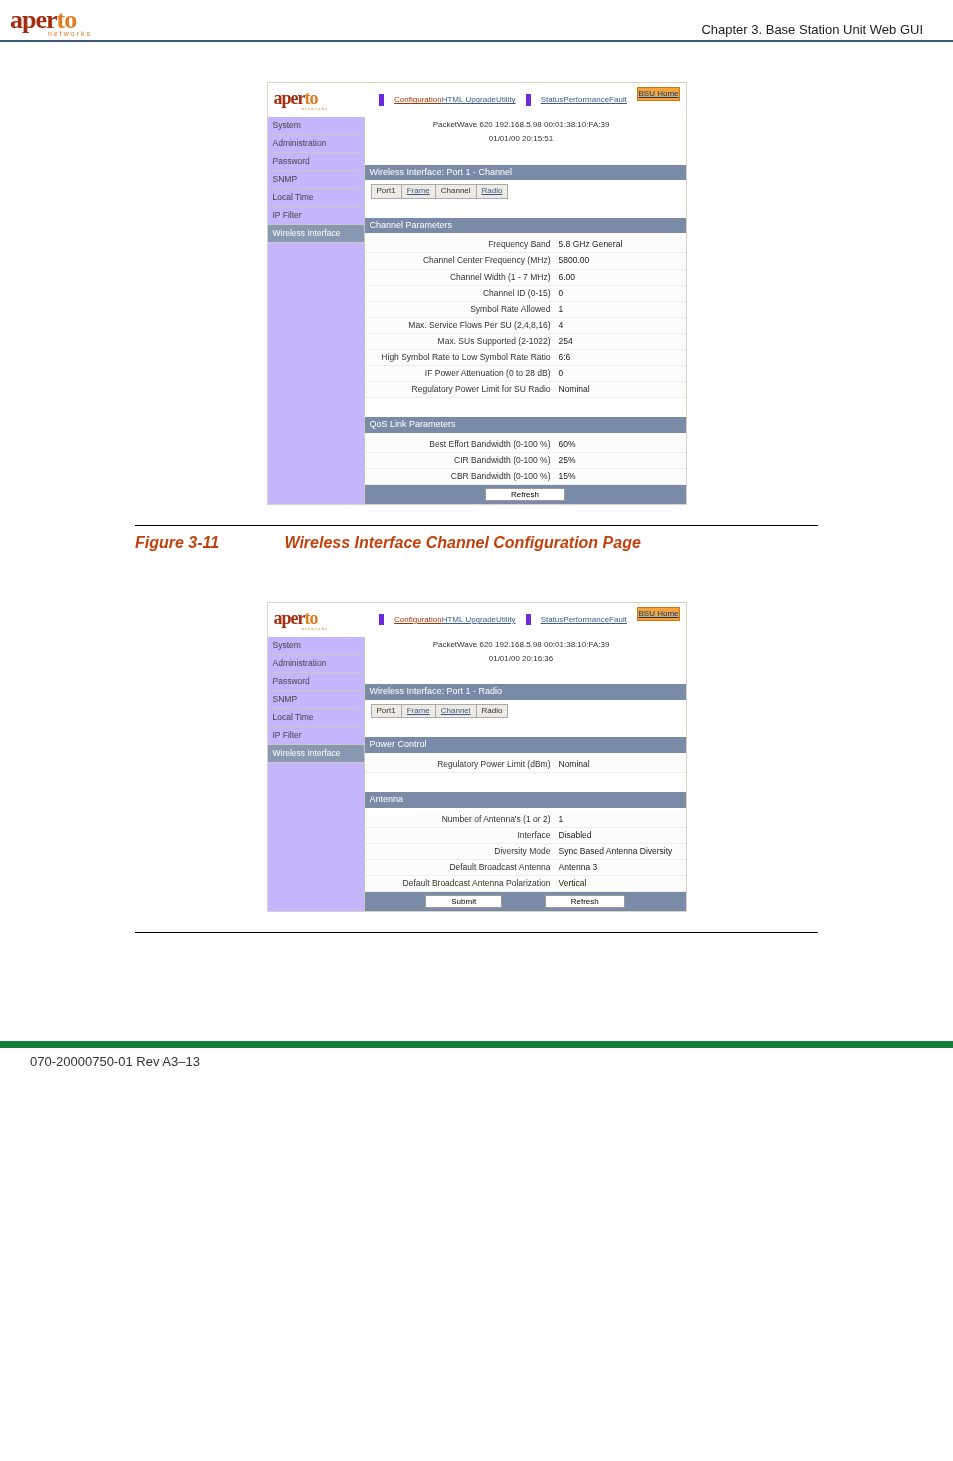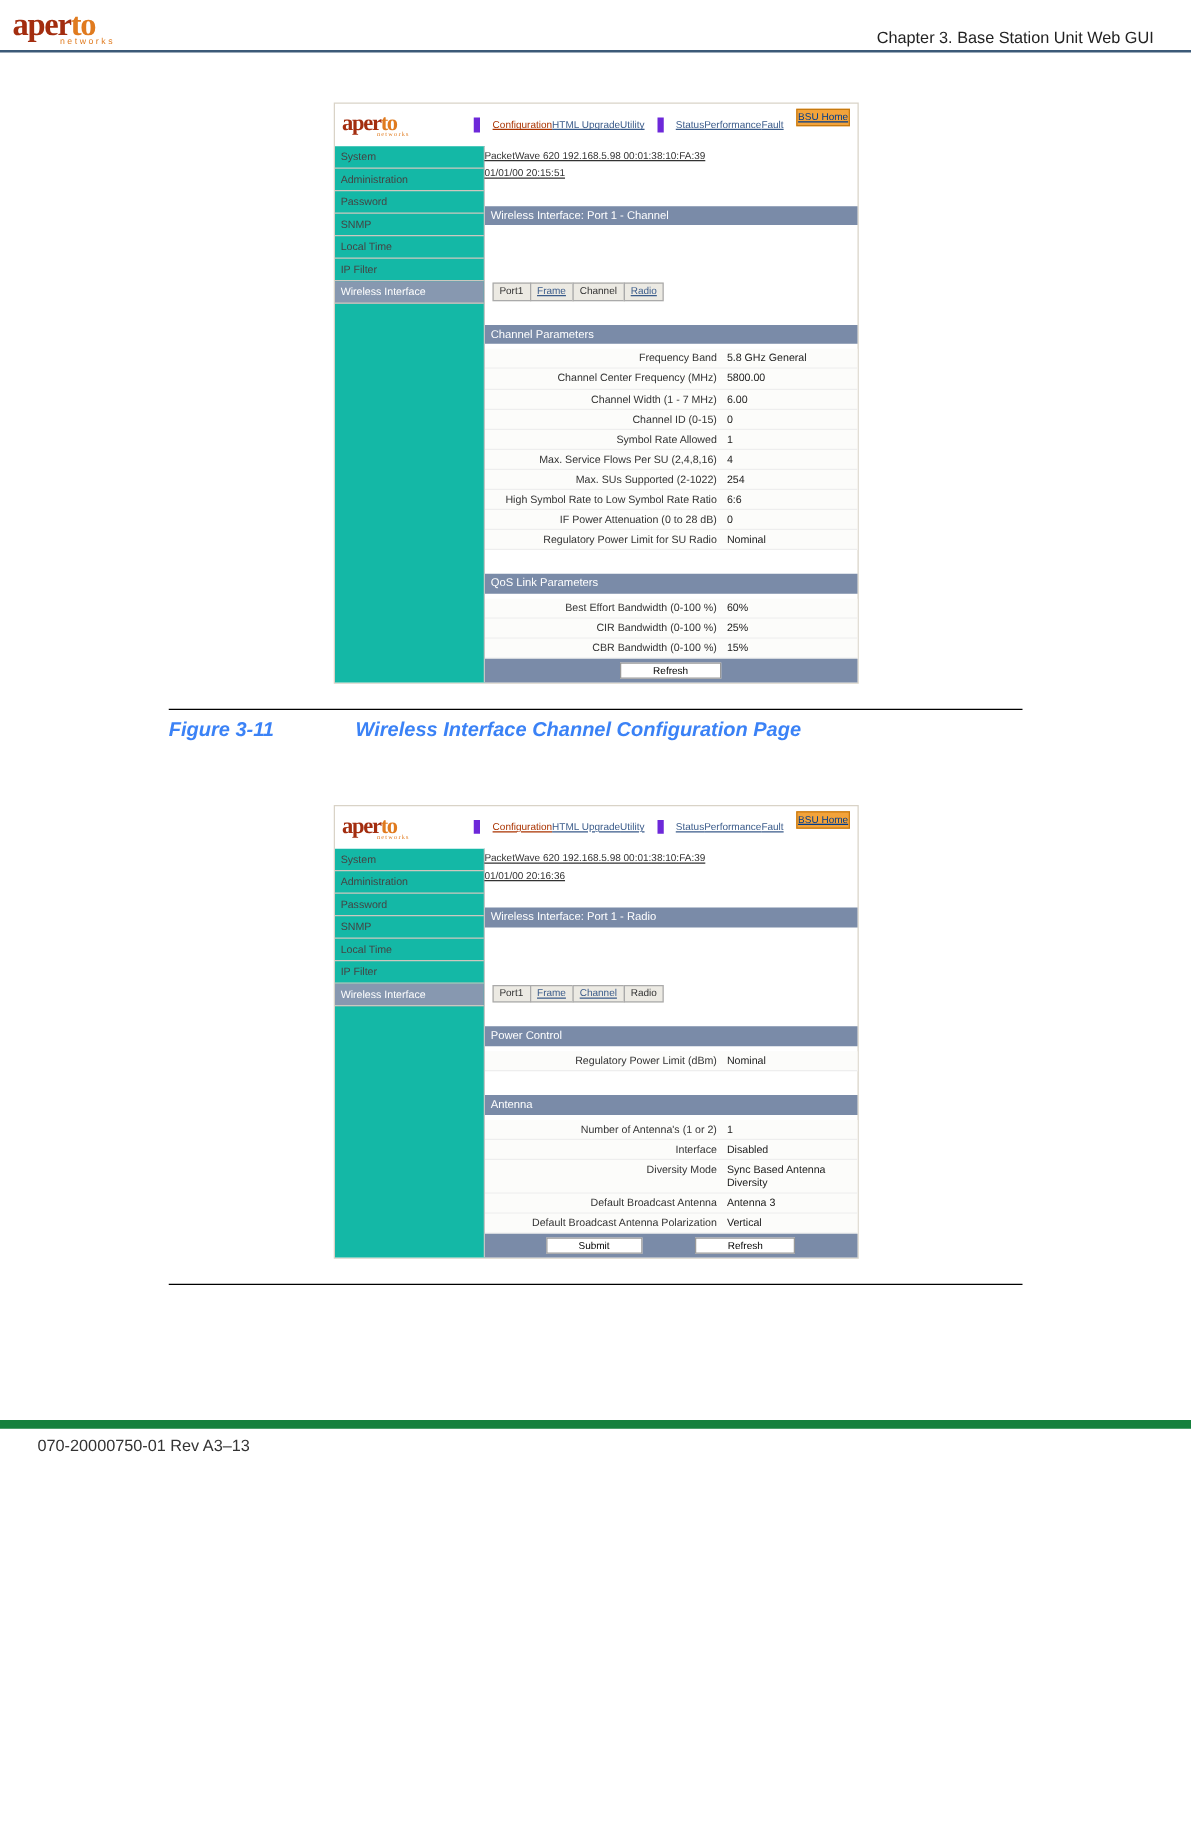--- a/index.html
+++ b/index.html
@@ -22,21 +22,21 @@
     font-size: 26px;
     letter-spacing: -1px;
   }
   .logo-aperto .a1 { color: #a32d0f; font-weight: bold; }
   .logo-aperto .a2 { color: #e07b1f; font-weight: bold; }
   .logo-sub { font-size: 7px; color: #e07b1f; letter-spacing: 2px; display: block; margin-top: -5px; margin-left: 38px; }
   .chapter-title { font-size: 13px; color: #222; font-family: "Trebuchet MS", sans-serif; }
   .content { padding: 40px 30px 20px 30px; }
   .fig-wrap { text-align: center; margin-bottom: 20px; }
   .hr-thin { border: none; border-top: 1px solid #000; margin: 10px 105px 8px 105px; }
-  .caption { font-family: "Trebuchet MS", sans-serif; font-size: 16px; font-style: italic; font-weight: bold; color: #3b82f6; text-align: left; margin: 0 0 50px 105px; }
+  .caption { font-family: "Trebuchet MS", sans-serif; font-size: 16px; font-style: italic; font-weight: bold; color: #c2410c; text-align: left; margin: 0 0 50px 105px; }
   .caption .fignum { display: inline-block; width: 145px; }
 
   
   .mini {
     display: inline-block;
     width: 420px;
     background: #fff;
     border: 1px solid #d9d3c7;
     text-align: left;
     font-size: 9px;
@@ -51,28 +51,28 @@
   }
   .mini-logo { width: 95px; font-family: Georgia, serif; font-size: 18px; letter-spacing: -1px; }
   .mini-logo .a1 { color: #a32d0f; font-weight: bold; }
   .mini-logo .a2 { color: #e07b1f; font-weight: bold; }
   .mini-logo-sub { font-size: 5px; color: #e07b1f; letter-spacing: 1px; display: block; margin-top: -4px; margin-left: 28px; }
   .nav-col { display: flex; font-size: 8px; line-height: 1.4; border-left: 5px solid #6d28d9; padding-left: 10px; }
   .nav-col a { color: #3a5b8a; text-decoration: underline; }
   .nav-col .sel { color: #a30; text-decoration: underline; }
   .bsu-home { background: #f3a33a; color: #003b8a; padding: 1px 0; border: 1px solid #c77a10; text-decoration: underline; font-size: 8px; align-self: flex-start; }
   .mini-body { display: flex; }
-  .sidebar { width: 120px; background: #14b8a6; border-right: 1px solid #c5c5c5; }
+  .sidebar { width: 97px; background: #c4b5fd; border-right: 1px solid #c5c5c5; }
   .sidebar div { padding: 3px 5px; border-bottom: 1px solid #cbc8bf; font-size: 8.5px; color: #444; }
   .sidebar .active { background: #8798b0; color: #fff; }
   .main { flex: 1; padding: 0 0 0 0; }
-  .status-line { text-align: left; padding: 3px 8px 1px 0; font-size: 8px; color: #333; text-decoration: underline; }
+  .status-line { text-align: center; padding: 3px 8px 1px 0; font-size: 8px; color: #333; }
   .section-hdr { background: #7a8ba8; color: #fff; padding: 2px 5px; font-size: 9px; margin: 19px 0 4px 0; }
   .tab-row { margin: 2px 0 6px 6px; }
-  .tab-row span { display: inline-block; border: 1px solid #aaa; background: #eceae3; padding: 1px 5px; font-size: 8px; margin-right: -1px; margin-top: 42px; }
+  .tab-row span { display: inline-block; border: 1px solid #aaa; background: #eceae3; padding: 1px 5px; font-size: 8px; margin-right: -1px; }
   .tab-row a { color: #3a5b8a; text-decoration: underline; }
   .param { background: #fcfcfa; border-bottom: 1px solid #eee; display: flex; }
   .param .label { flex: 0 0 190px; text-align: right; padding: 2px 4px 2px 0; font-size: 8.5px; }
   .param .val { flex: 1; text-align: left; padding: 2px 0 2px 4px; font-size: 8.5px; color: #222; }
   .btn-bar { text-align: center; background: #7a8ba8; padding: 3px 0; }
   .btn-bar button { font-size: 8px; padding: 1px 25px; background: #ffffff; border: 1px solid #999; margin: 0 20px; }
 
   .page-footer {
     display: flex;
     justify-content: flex-start;

